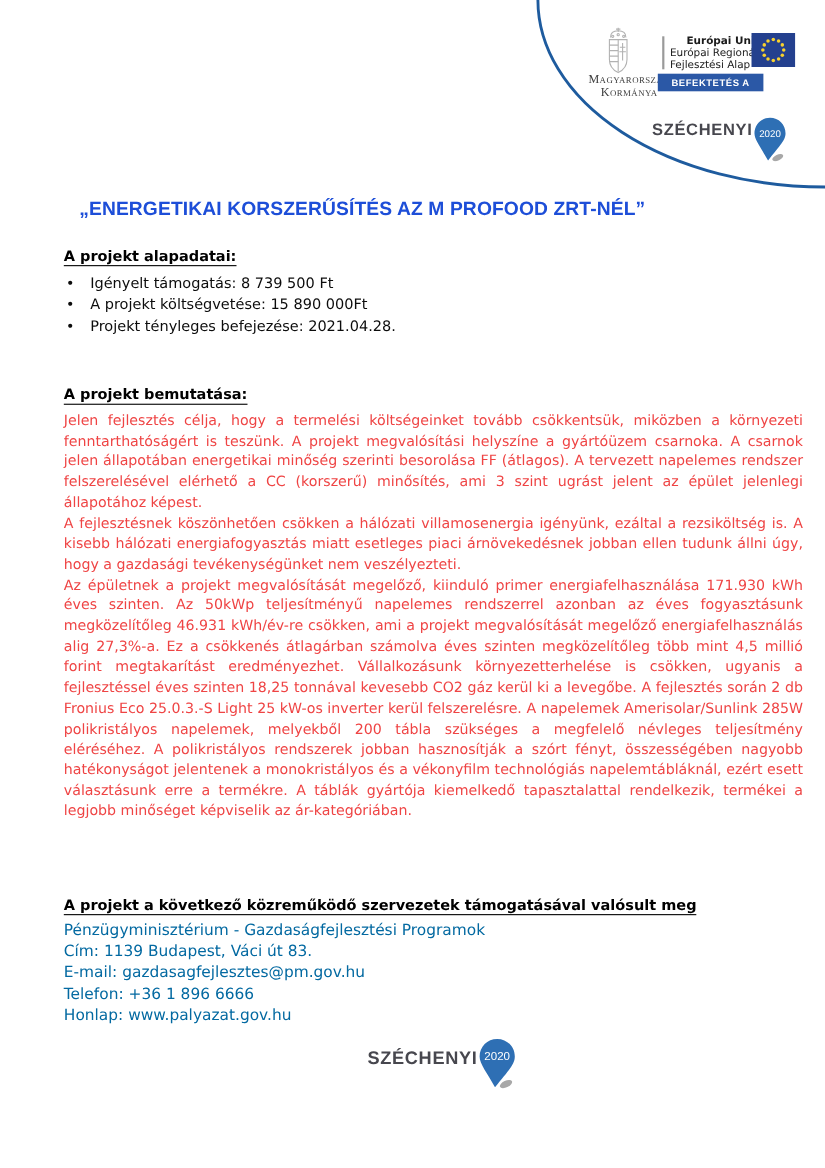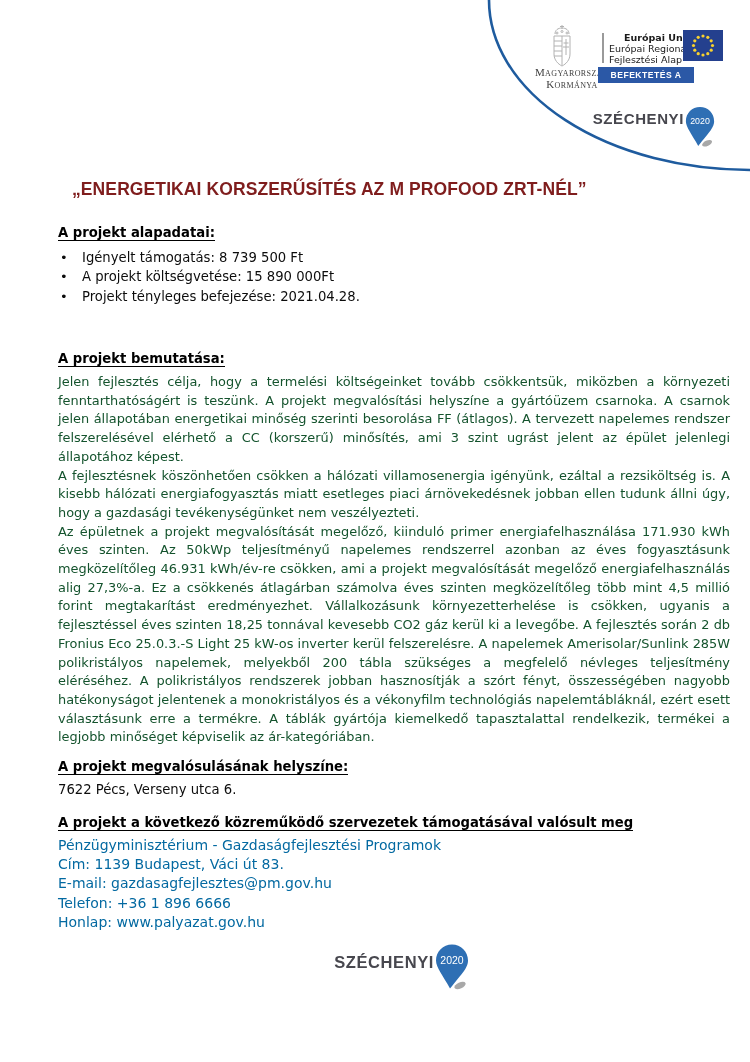--- a/index.html
+++ b/index.html
@@ -35,37 +35,37 @@
   }
   #sz-top-text{position:absolute;left:558px;top:110px;width:126px;text-align:right;font-size:15px;}
   #sz-top-pin{position:absolute;left:685px;top:106px;width:30px;height:41px;}
   #sz-bottom-text{position:absolute;left:328px;top:953px;width:106px;text-align:right;font-size:16.5px;}
   #sz-bottom-pin{position:absolute;left:435px;top:943px;width:34px;height:47px;}
   .pin-year{font-family:"Liberation Sans",sans-serif;fill:#ffffff;}
   
   #doc-title{
     position:absolute;left:72px;top:179px;width:620px;
     font-family:"Liberation Sans",sans-serif;font-weight:bold;
-    font-size:17.5px;color:#7f1d1d;letter-spacing:0.1px;
+    font-size:17.5px;color:#1d4ed8;letter-spacing:0.1px;
   }
   .section{position:absolute;left:58px;width:672px;}
   .sec-heading{
     display:inline-block;font-weight:bold;font-size:13.2px;
     border-bottom:1.6px solid #000;padding-bottom:0px;color:#000;
   }
   #basics{top:222px;}
   #basics ul{list-style:none;margin:7px 0 0 0;padding:0;}
   #basics li{
     position:relative;padding-left:24px;font-size:13.2px;line-height:19.3px;color:#0c0c0c;
   }
   #basics li::before{content:"•";position:absolute;left:2px;top:0;font-size:13px;}
   #description{top:348px;}
   #description .paras{margin-top:6px;}
   #description p{
-    margin:0;font-size:12.9px;line-height:18.7px;text-align:justify;color:#14532d;
+    margin:0;font-size:12.9px;line-height:18.7px;text-align:justify;color:#ef4444;
   }
   #location{top:756px;}
   #location .addr{margin-top:5px;font-size:13.2px;line-height:19px;color:#0c0c0c;}
   #contributors{top:812px;}
   #contributors .lines{margin-top:5px;}
   #contributors .line{font-size:14px;line-height:19.2px;color:#0369a1;}
 </style>
 </head>
 <body>
 
@@ -148,24 +148,20 @@
 
   <div id="description" class="section">
     <span class="sec-heading">A projekt bemutatása:</span>
     <div class="paras">
       <p>Jelen fejlesztés célja, hogy a termelési költségeinket tovább csökkentsük, miközben a környezeti fenntarthatóságért is teszünk. A projekt megvalósítási helyszíne a gyártóüzem csarnoka. A csarnok jelen állapotában energetikai minőség szerinti besorolása FF (átlagos). A tervezett napelemes rendszer felszerelésével elérhető a CC (korszerű) minősítés, ami 3 szint ugrást jelent az épület jelenlegi állapotához képest.</p>
       <p>A fejlesztésnek köszönhetően csökken a hálózati villamosenergia igényünk, ezáltal a rezsiköltség is. A kisebb hálózati energiafogyasztás miatt esetleges piaci árnövekedésnek jobban ellen tudunk állni úgy, hogy a gazdasági tevékenységünket nem veszélyezteti.</p>
       <p>Az épületnek a projekt megvalósítását megelőző, kiinduló primer energiafelhasználása 171.930 kWh éves szinten. Az 50kWp teljesítményű napelemes rendszerrel azonban az éves fogyasztásunk megközelítőleg 46.931 kWh/év-re csökken, ami a projekt megvalósítását megelőző energiafelhasználás alig 27,3%-a. Ez a csökkenés átlagárban számolva éves szinten megközelítőleg több mint 4,5 millió forint megtakarítást eredményezhet. Vállalkozásunk környezetterhelése is csökken, ugyanis a fejlesztéssel éves szinten 18,25 tonnával kevesebb CO2 gáz kerül ki a levegőbe. A fejlesztés során 2 db Fronius Eco 25.0.3.-S Light 25 kW-os inverter kerül felszerelésre. A napelemek Amerisolar/Sunlink 285W polikristályos napelemek, melyekből 200 tábla szükséges a megfelelő névleges teljesítmény eléréséhez. A polikristályos rendszerek jobban hasznosítják a szórt fényt, összességében nagyobb hatékonyságot jelentenek a monokristályos és a vékonyfilm technológiás napelemtábláknál, ezért esett választásunk erre a termékre. A táblák gyártója kiemelkedő tapasztalattal rendelkezik, termékei a legjobb minőséget képviselik az ár-kategóriában.</p>
     </div>
   </div>
 
-  <div id="location" class="section">
-    <span class="sec-heading">A projekt megvalósulásának helyszíne:</span>
-    <div class="addr">7622 Pécs, Verseny utca 6.</div>
-  </div>
 
   <div id="contributors" class="section">
     <span class="sec-heading">A projekt a következő közreműködő szervezetek támogatásával valósult meg</span>
     <div class="lines">
       <div class="line">Pénzügyminisztérium - Gazdaságfejlesztési Programok</div>
       <div class="line">Cím: 1139 Budapest, Váci út 83.</div>
       <div class="line">E-mail: gazdasagfejlesztes@pm.gov.hu</div>
       <div class="line">Telefon: +36 1 896 6666</div>
       <div class="line">Honlap: www.palyazat.gov.hu</div>
     </div>

